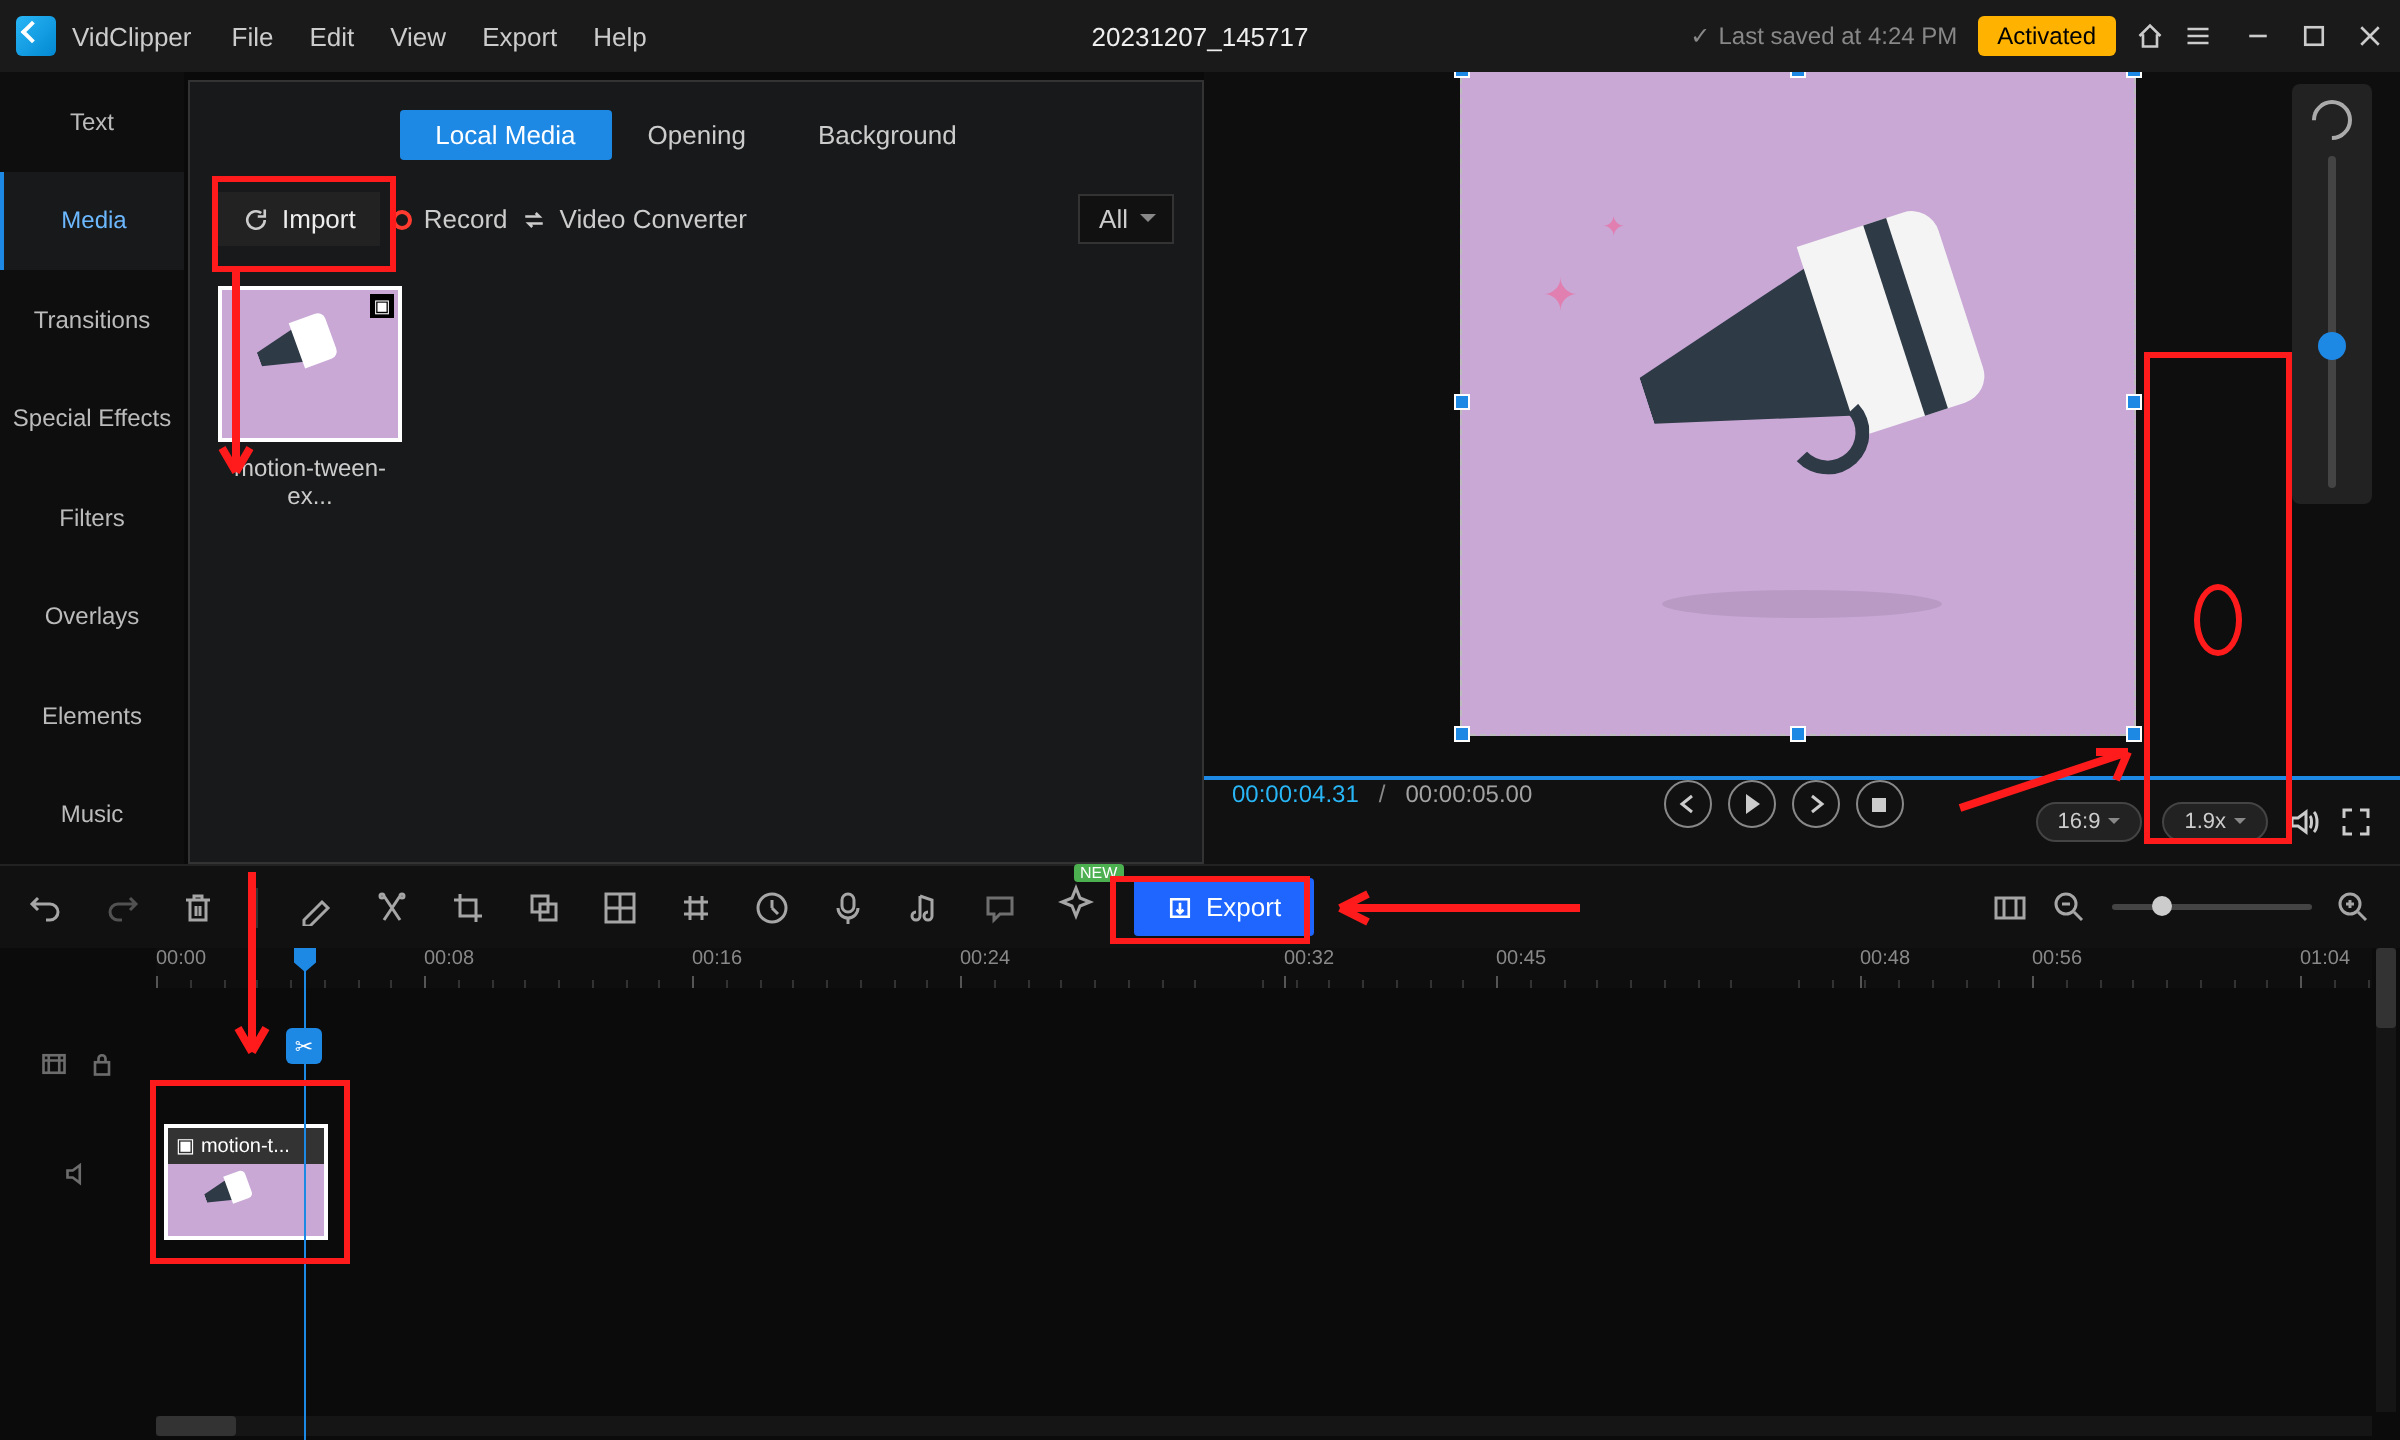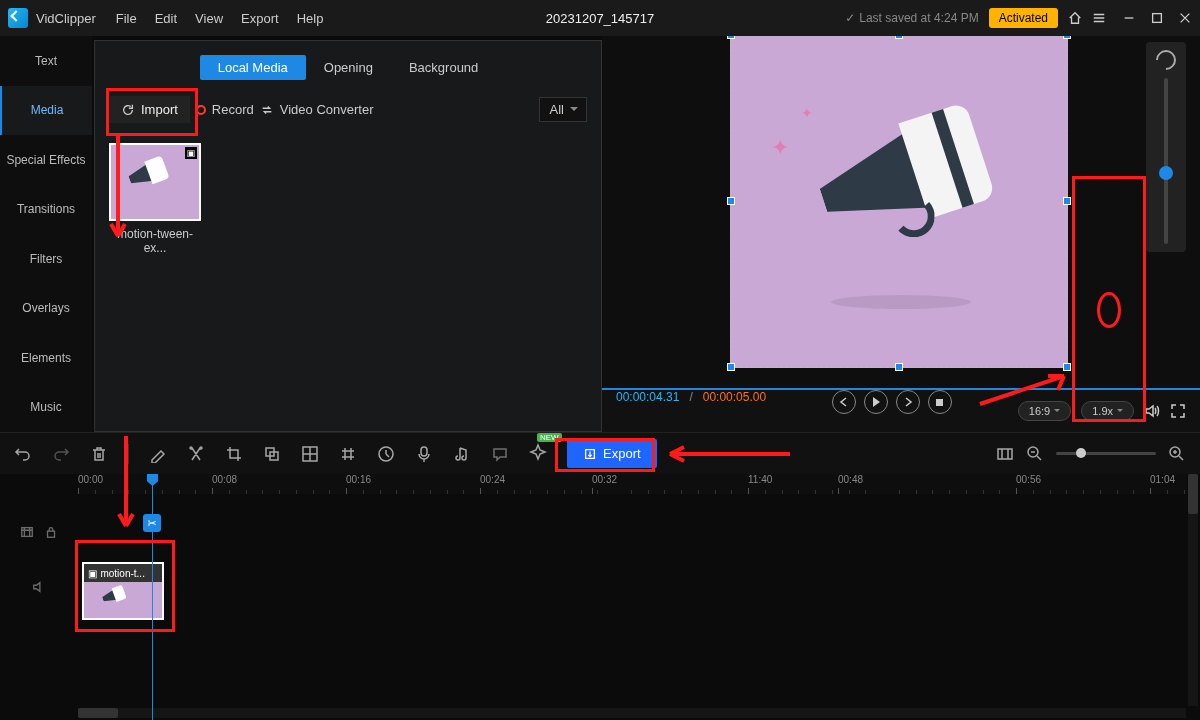--- a/index.html
+++ b/index.html
@@ -65,21 +65,21 @@
   .progress-line::before{content:"";position:absolute;right:0;width:0;height:2px;}
 
   .zoom-panel { position:absolute; right:14px; top:6px; width:40px; height:210px; background:#222; border-radius:4px; display:flex; flex-direction:column; align-items:center; padding:8px 0;}
   .zoom-panel .reset{width:20px;height:20px;border:2px solid #aaa;border-radius:50%;border-left-color:transparent;transform:rotate(-45deg);margin-bottom:8px;cursor:pointer;}
   .zoom-track{flex:1;width:4px;background:#444;position:relative;border-radius:2px;}
   .zoom-thumb{position:absolute;left:-5px;top:88px;width:14px;height:14px;background:#1e88e5;border-radius:50%;cursor:grab;}
 
   .preview-controls { height:42px; background:#111; display:flex; padding:0 14px; font-size:12px; gap:6px;}
   .time-cur{color:#29b6f6;}
   .time-sep{color:#888;margin:0 4px;}
-  .time-dur{color:#f97316;}
+  .time-dur{color:#a3a3a3;}
   .pc-center{margin-left:auto;display:flex;gap:8px;}
   .circ-btn{width:24px;height:24px;border:1.5px solid #888;border-radius:50%;display:flex;align-items:center;justify-content:center;cursor:pointer;}
   .play-tri{width:0;height:0;border-left:7px solid #ccc;border-top:5px solid transparent;border-bottom:5px solid transparent;margin-left:2px;}
   .pc-right{margin-left:auto;display:flex;align-items:center;gap:10px;}
   .pill{background:#222;border:1px solid #444;border-radius:12px;padding:3px 10px;font-size:11px;display:flex;align-items:center;gap:4px;}
   .pill .dd{border:3px solid transparent;border-top-color:#888;margin-top:2px;}
 
   
   .toolbar { height:42px; background:#111; border-top:1px solid #222; display:flex; align-items:center; padding:0 14px; gap:20px;}
   .tool-icon{width:18px;height:18px;cursor:pointer;opacity:0.8;}
@@ -153,22 +153,22 @@
         </svg>
     </div>
   </div>
 </div>
 
 <div class="main">
 
   <div class="side-tabs">
     <div class="side-tab">Text</div>
     <div class="side-tab active">Media</div>
+    <div class="side-tab">Transitions</div>
     <div class="side-tab">Special Effects</div>
-    <div class="side-tab">Transitions</div>
     <div class="side-tab">Filters</div>
     <div class="side-tab">Overlays</div>
     <div class="side-tab">Elements</div>
     <div class="side-tab">Music</div>
   </div>
 
   <div class="media-panel">
     <div class="media-tabs">
       <div class="media-tab active">Local Media</div>
       <div class="media-tab">Opening</div>
@@ -378,37 +378,37 @@
       <div class="minor" style="left: 368.5px;"></div>
       <div class="minor" style="left: 385.25px;"></div>
       <div class="tick" style="left: 402px;">00:24</div>
       <div class="minor" style="left: 418.75px;"></div>
       <div class="minor" style="left: 435.5px;"></div>
       <div class="minor" style="left: 452.25px;"></div>
       <div class="minor" style="left: 469px;"></div>
       <div class="minor" style="left: 485.75px;"></div>
       <div class="minor" style="left: 502.5px;"></div>
       <div class="minor" style="left: 519.25px;"></div>
-      <div class="tick" style="left: 514px;">00:32</div>
+      <div class="tick" style="left: 564px;">00:32</div>
       <div class="minor" style="left: 552.75px;"></div>
       <div class="minor" style="left: 569.5px;"></div>
       <div class="minor" style="left: 586.25px;"></div>
       <div class="minor" style="left: 603px;"></div>
       <div class="minor" style="left: 619.75px;"></div>
       <div class="minor" style="left: 636.5px;"></div>
       <div class="minor" style="left: 653.25px;"></div>
-      <div class="tick" style="left: 670px;">11:40</div>
+      <div class="tick" style="left: 670px;">00:45</div>
       <div class="minor" style="left: 686.75px;"></div>
       <div class="minor" style="left: 703.5px;"></div>
       <div class="minor" style="left: 720.25px;"></div>
       <div class="minor" style="left: 737px;"></div>
       <div class="minor" style="left: 753.75px;"></div>
       <div class="minor" style="left: 770.5px;"></div>
       <div class="minor" style="left: 787.25px;"></div>
-      <div class="tick" style="left: 760px;">00:48</div>
+      <div class="tick" style="left: 852px;">00:48</div>
       <div class="minor" style="left: 820.75px;"></div>
       <div class="minor" style="left: 837.5px;"></div>
       <div class="minor" style="left: 854.25px;"></div>
       <div class="minor" style="left: 871px;"></div>
       <div class="minor" style="left: 887.75px;"></div>
       <div class="minor" style="left: 904.5px;"></div>
       <div class="minor" style="left: 921.25px;"></div>
       <div class="tick" style="left: 938px;">00:56</div>
       <div class="minor" style="left: 954.75px;"></div>
       <div class="minor" style="left: 971.5px;"></div>

